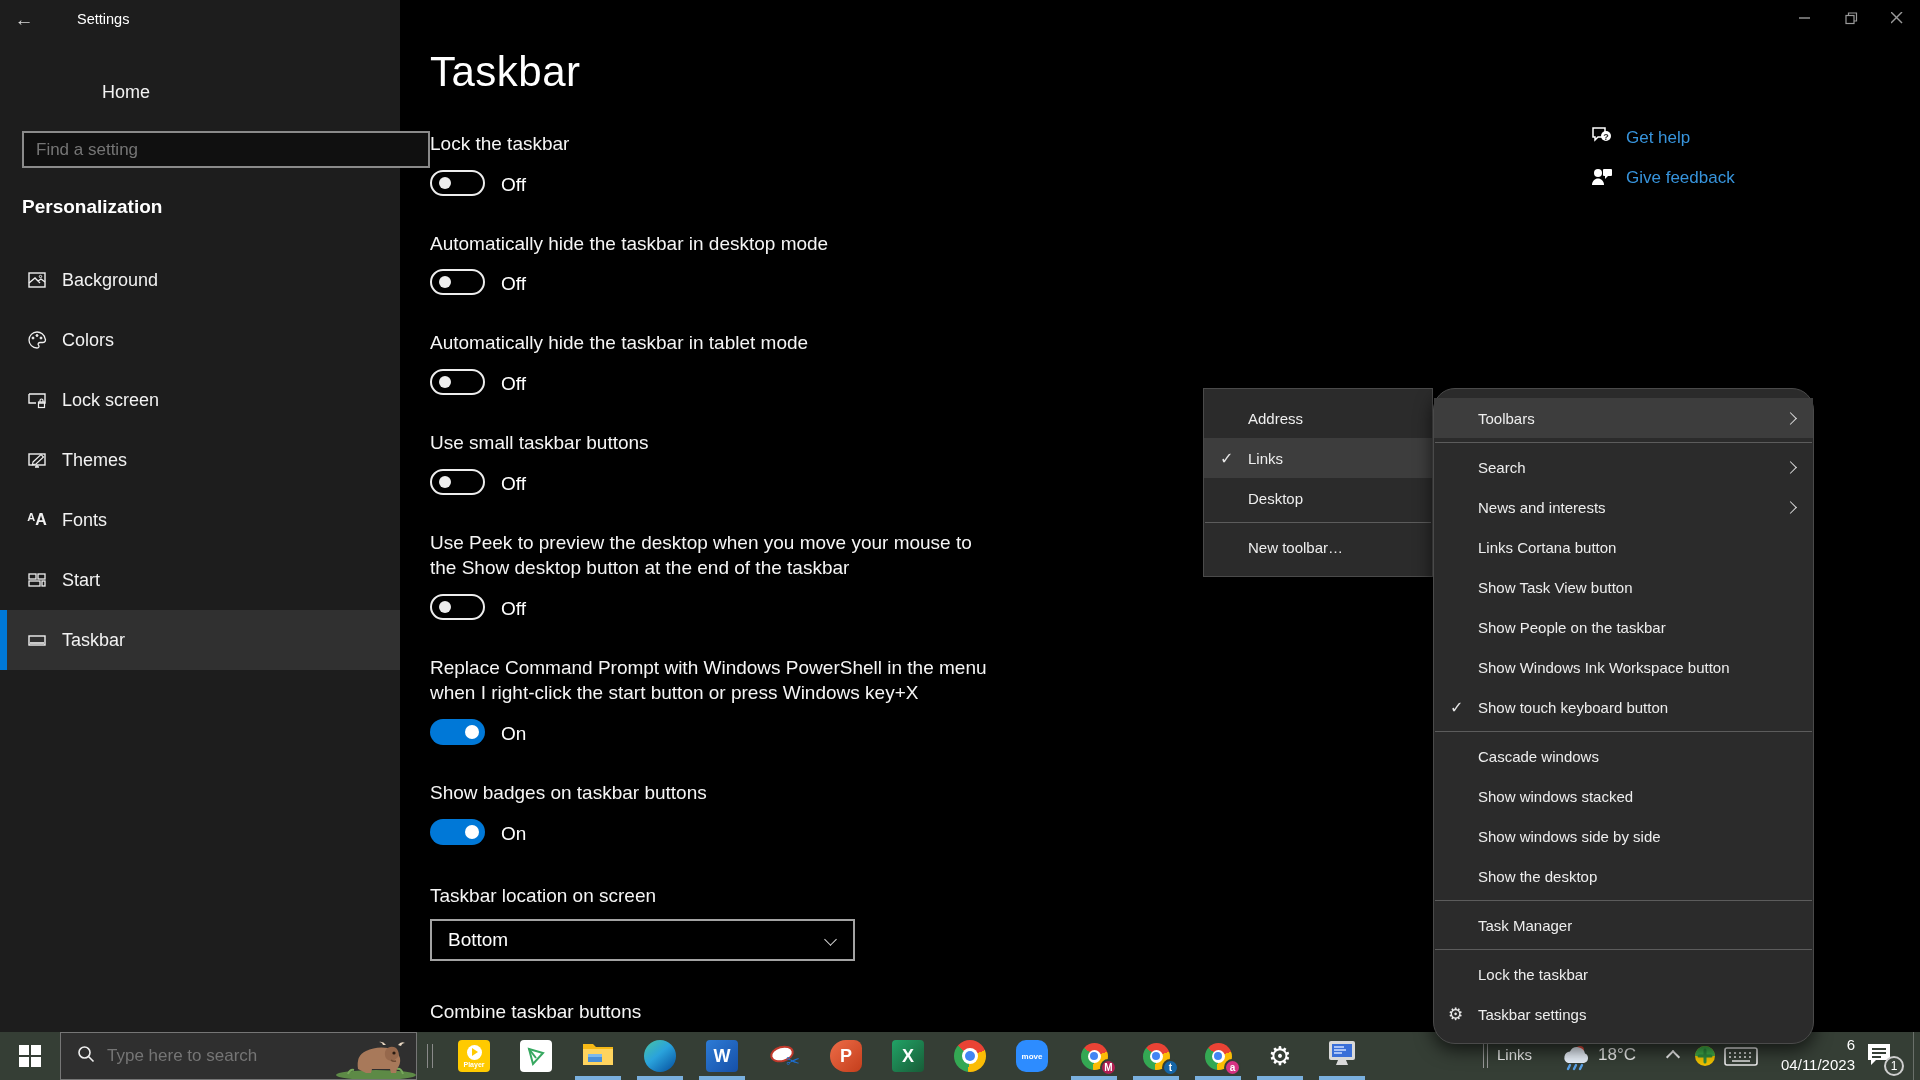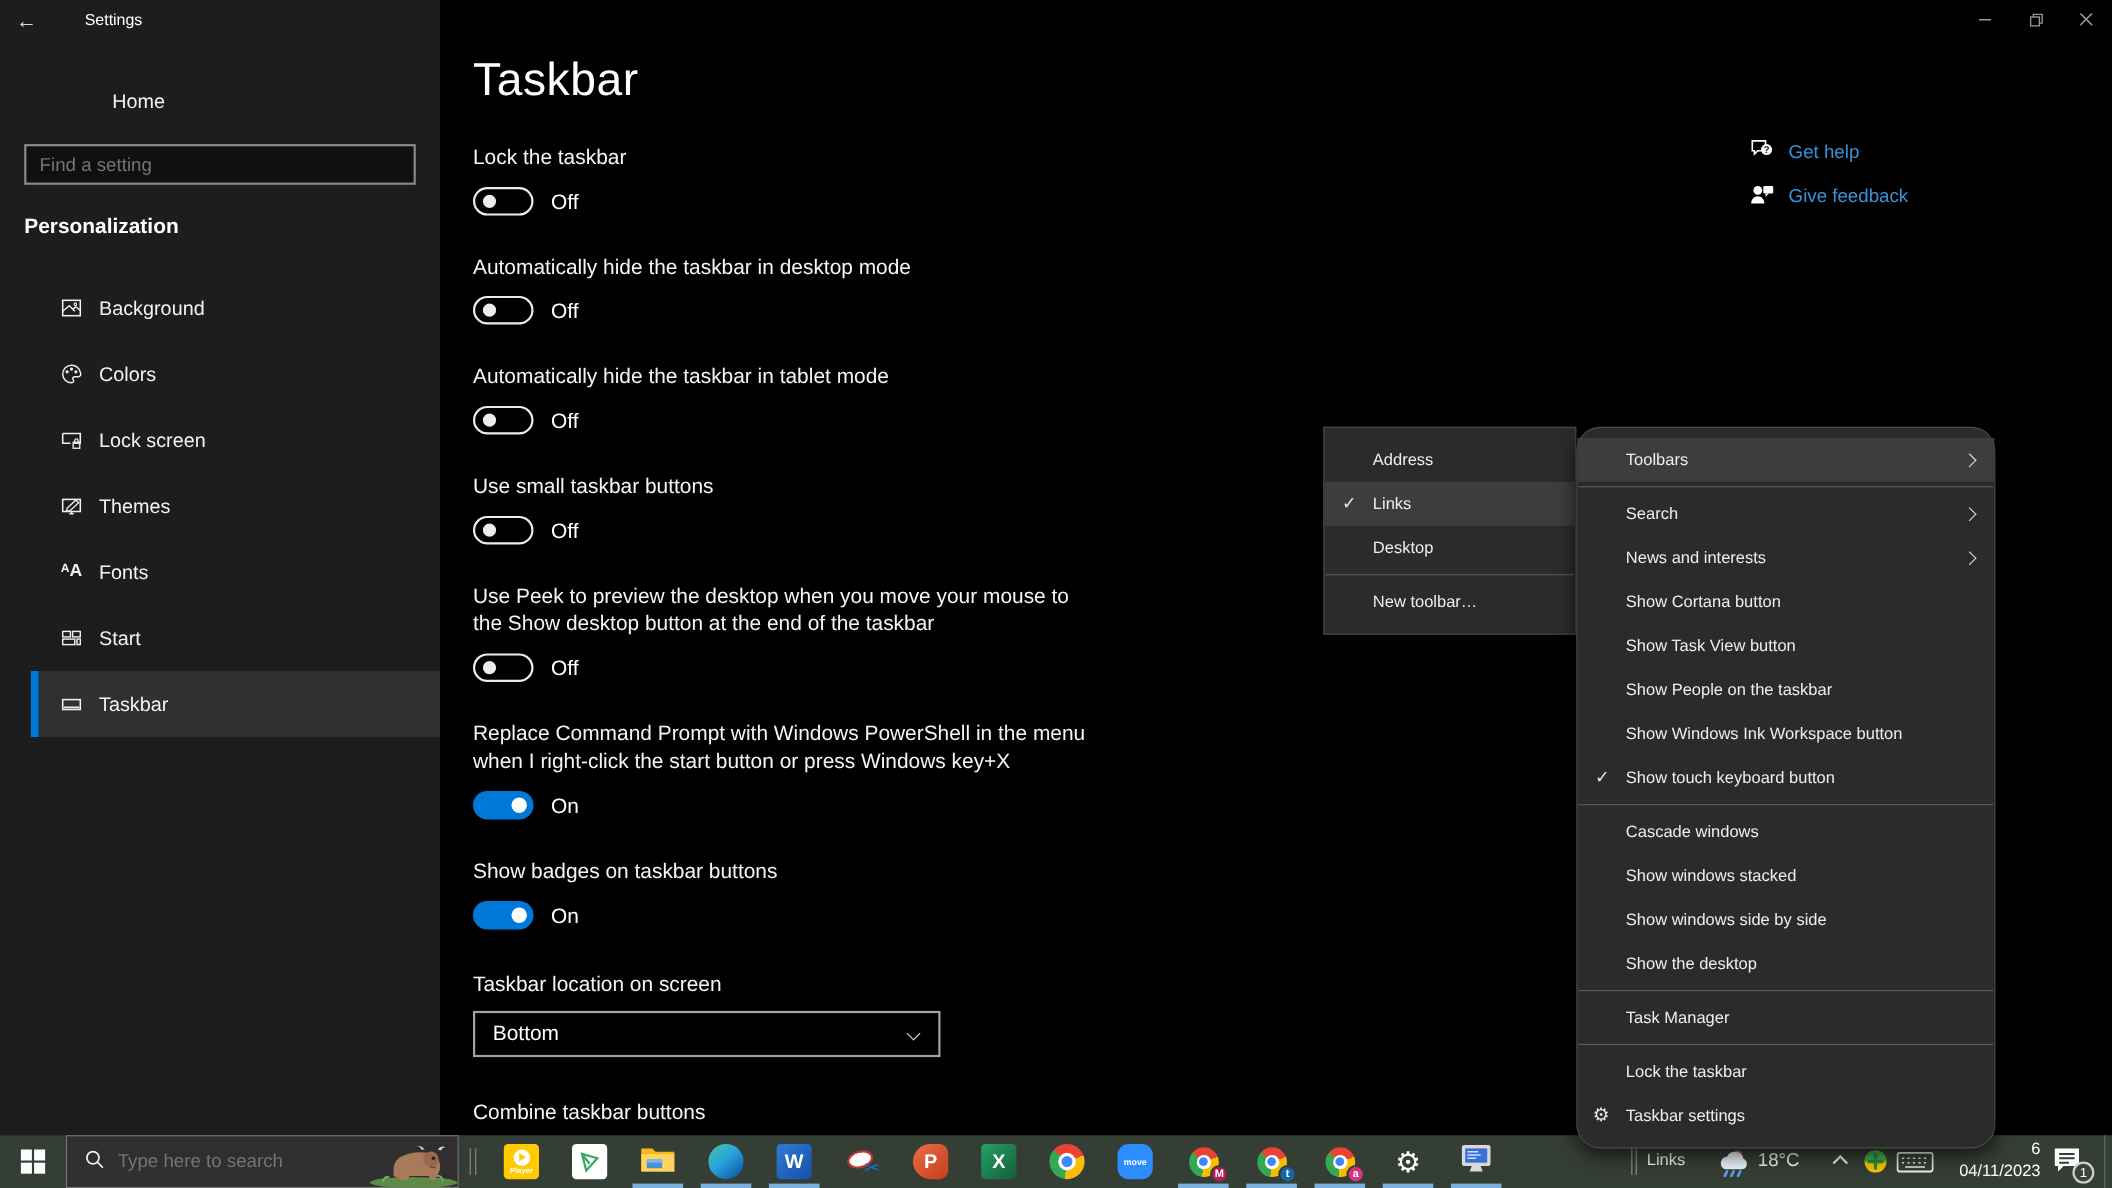--- a/index.html
+++ b/index.html
@@ -13,25 +13,25 @@
   .win-title { position:absolute; left:77px; top:11px; font-size:14.5px; color:#fff; }
   .win-controls { position:absolute; right:0; top:0; display:flex; }
   .wc-btn { width:46px; height:36px; display:flex; align-items:center; justify-content:center; }
   .wc-btn svg { stroke:#9a9a9a; }
 
   
   #sidebar { position:absolute; left:0; top:0; width:400px; height:1032px; background:#1d1d1d; }
   .side-home { position:absolute; left:0; top:72px; width:407px; height:40px; display:flex; align-items:center;padding-left:40px; }
   .side-icon { width:22px; margin-left:26px; display:flex; justify-content:center; }
   .side-label { margin-left:14px; font-size:18px; color:#f2f2f2; }
-  .find-box { position:absolute; left:22px; top:131px; width:356px; height:37px; background:#101010; border:2px solid #8a8a8a; display:flex; align-items:center; }
+  .find-box { position:absolute; left:22px; top:131px; width:408px; height:37px; background:#101010; border:2px solid #8a8a8a; display:flex; align-items:center; }
   .find-box input { flex:1; background:transparent; border:none; outline:none; color:#cfcfcf; font-size:17px; padding-left:12px; font-family:inherit; }
   .find-mag { width:30px; color:#e0e0e0; }
   .side-section { position:absolute; left:22px; top:196px; font-size:19px; font-weight:bold; color:#fff; }
-  .side-items { position:absolute; left:0; top:250px; width:400px;padding-left:28px; }
+  .side-items { position:absolute; left:0; top:250px; width:400px; }
   .side-item { position:relative; height:60px; display:flex; align-items:center; }
   .side-item.selected { background:#303030; }
   .side-item.selected::before { content:""; position:absolute; left:0; top:0; width:7px; height:60px; background:#0078d7; }
   .side-item svg { stroke:#f0f0f0; }
 
   
   #main { position:absolute; left:430px; top:40px; width:620px; }
   .page-title { font-size:42px; font-weight:300; letter-spacing:.5px; margin-top:8px; color:#fff; }
   .setting-label { margin-top:35px; font-size:19px; color:#f5f5f5; max-width:565px; line-height:1.35; }
   .toggle-row { margin-top:13px; display:flex; align-items:flex-end; }
@@ -336,21 +336,21 @@
   <div class="menu-sep"></div>
   <div class="menu-item">
     <span class="mi-text">Search</span>
     <span class="chev menu-chev"></span>
   </div>
   <div class="menu-item">
     <span class="mi-text">News and interests</span>
     <span class="chev menu-chev"></span>
   </div>
   <div class="menu-item">
-    <span class="mi-text">Show Cortana button</span>
+    <span class="mi-text">Links Cortana button</span>
   </div>
   <div class="menu-item">
     <span class="mi-text">Show Task View button</span>
   </div>
   <div class="menu-item">
     <span class="mi-text">Show People on the taskbar</span>
   </div>
   <div class="menu-item">
     <span class="mi-text">Show Windows Ink Workspace button</span>
   </div>

